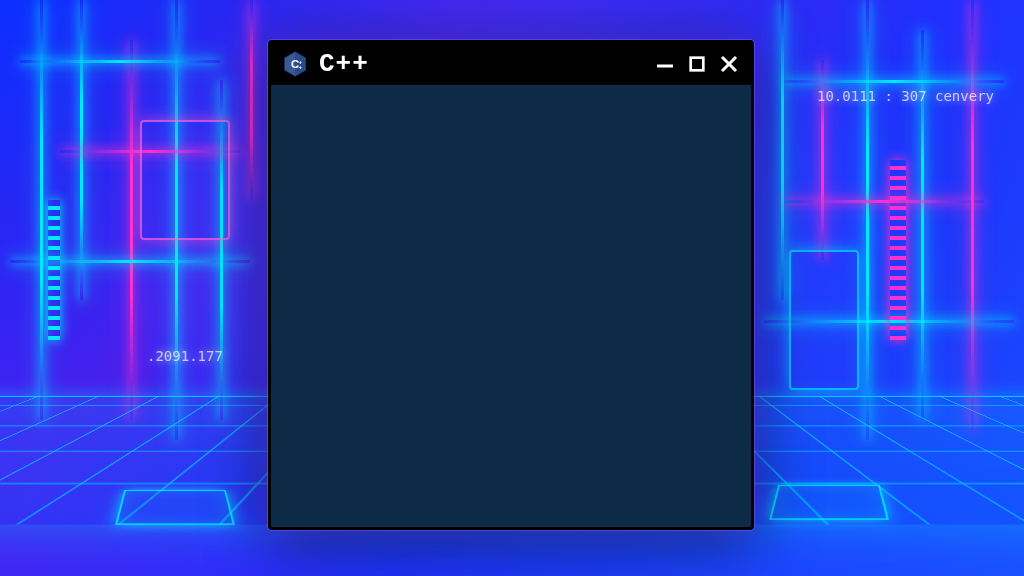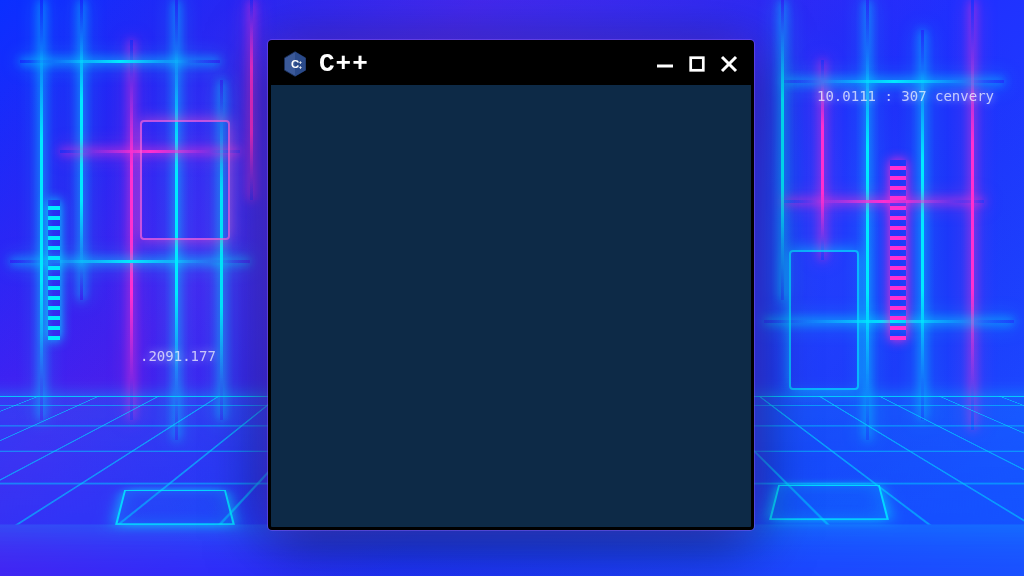--- a/index.html
+++ b/index.html
@@ -181,21 +181,21 @@
   <div class="neon-bar pink" style="right:118px; top:160px; width:16px; height:180px;"></div>
   <div class="neon-bar cyan" style="left:48px; top:200px; width:12px; height:140px;"></div>
 
   <div style="position:absolute; left:140px; top:120px; width:90px; height:120px; border:2px solid rgba(255,100,220,0.7); box-shadow:0 0 15px rgba(255,80,200,0.6); border-radius:4px;"></div>
   <div style="position:absolute; right:165px; top:250px; width:70px; height:140px; border:2px solid rgba(0,230,255,0.7); box-shadow:0 0 15px rgba(0,230,255,0.6); border-radius:4px;"></div>
 
   <div class="floor"></div>
   <div class="floor-tile" style="left:120px; bottom:40px; width:110px; height:60px; transform:perspective(300px) rotateX(55deg);"></div>
   <div class="floor-tile" style="right:140px; bottom:45px; width:110px; height:60px; transform:perspective(300px) rotateX(55deg);"></div>
 
-  <span class="bg-text" style="left:140px; top:348px;">.2091.177</span>
+  <span class="bg-text" style="left:147px; top:348px;">.2091.177</span>
   <span class="bg-text" style="right:30px; top:88px;">10.0111 : 307  cenvery</span>
 </div>
 
 <div class="window">
   <div class="titlebar">
     <span class="cpp-icon">
       <svg viewBox="0 0 32 32" width="28" height="28">
         <polygon points="16,2 28,9 28,23 16,30 4,23 4,9" fill="#3b5998" stroke="#1a2f5a" stroke-width="1"></polygon>
         <polygon points="16,2 28,9 28,23 16,30 16,16" fill="#2a4a8a"></polygon>
         <text x="16" y="21" font-size="13" font-weight="bold" fill="#fff" text-anchor="middle" font-family="Arial">C</text>

